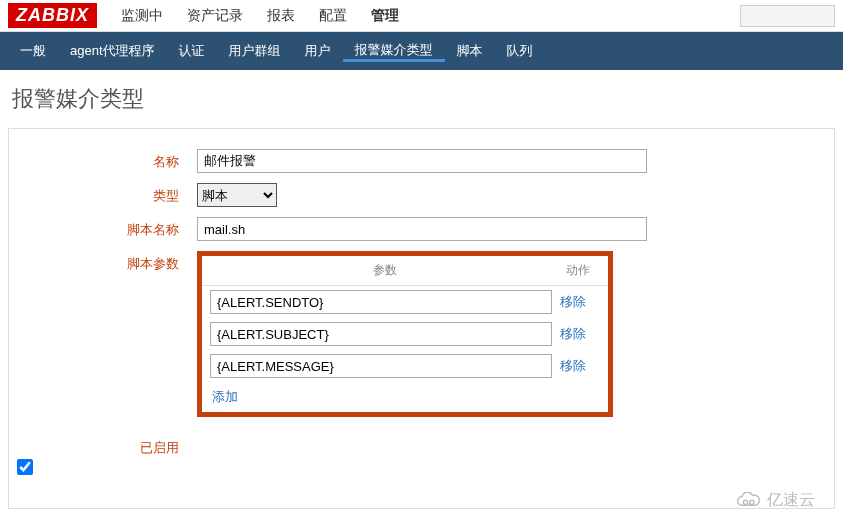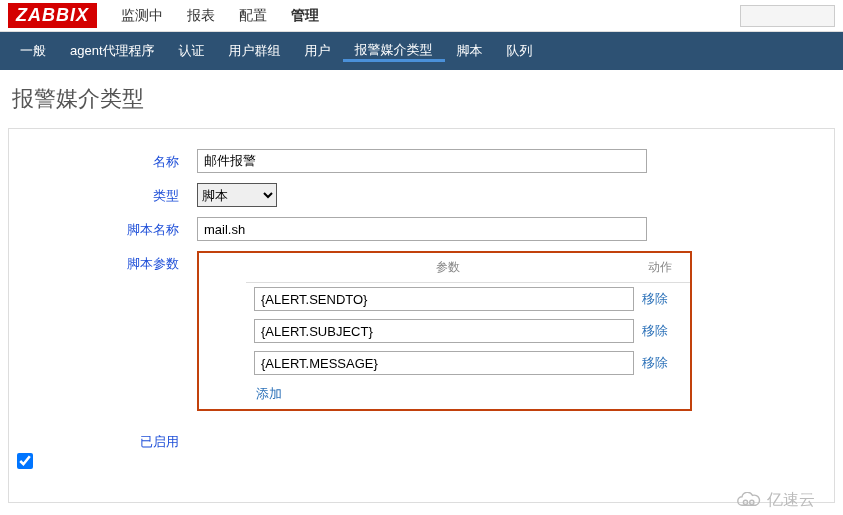--- a/index.html
+++ b/index.html
@@ -15,26 +15,26 @@
     
     .sub-nav { background: #2d5173; height: 38px; display: flex; align-items: center; padding-left: 8px; }
     .sub-nav-item { color: #fff; padding: 0 12px; display: flex; align-items: center; cursor: pointer; font-size: 13px; }
     .sub-nav-item.active { border-bottom: 3px solid #4a90d9; background: #2d5173; }
     
     .page-title { font-size: 22px; color: #555; padding: 14px 12px; font-weight: normal; }
     
     .content { background: #fff; margin: 0 8px 8px 8px; border: 1px solid #ddd; padding: 20px 0 20px 0; min-height: 360px; }
     
     .form-row { display: flex; align-items: flex-start; margin-bottom: 10px; }
-    .form-label { width: 180px; text-align: right; padding-right: 10px; padding-top: 4px; color: #1d4ed8; font-size: 13px; }
+    .form-label { width: 180px; text-align: right; padding-right: 10px; padding-top: 4px; color: #c2410c; font-size: 13px; }
     .form-field { flex: 0 0 auto; margin-left: 8px; }
     .text-input { width: 450px; height: 24px; border: 1px solid #aaa; padding: 2px 6px; font-size: 13px; }
     .select-input { width: 80px; height: 24px; border: 1px solid #555; font-size: 13px; }
     
-    .params-box { border: 2px solid #c2410c; width: 495px; padding-left: 47px; }
+    .params-box { border: 5px solid #c2410c; width: 416px; }
     .params-header { display: flex; background: #fff; border-bottom: 1px solid #ddd; padding: 6px 10px; }
     .params-header-col1 { flex: 1; text-align: center; color: #888; font-size: 12px; }
     .params-header-col2 { width: 40px; text-align: center; color: #888; font-size: 12px; }
     .param-row { display: flex; align-items: center; padding: 4px 8px; }
     .param-input { flex: 1; height: 24px; border: 1px solid #aaa; padding: 2px 6px; font-size: 13px; margin-right: 8px; }
     .param-action { width: 40px; color: #2d72b9; cursor: pointer; font-size: 13px; text-align: left; }
     .add-link { color: #2d72b9; cursor: pointer; font-size: 13px; padding: 6px 10px; display: inline-block; }
     
     .checkbox { width: 16px; height: 16px; margin-top: 2px; }
     
@@ -45,20 +45,21 @@
     .watermark { position: absolute; right: 28px; top: 490px; color: #bbb; font-size: 16px; display: flex; align-items: center; gap: 4px; }
     .watermark svg { width: 28px; height: 18px; }
   </style>
 </head>
 <body>
 
 <div class="top-bar">
   <div class="logo">ZABBIX</div>
   <div class="top-menu">
     <div class="top-menu-item">监测中</div>
+    <div class="top-menu-item">资产记录</div>
     <div class="top-menu-item">报表</div>
     <div class="top-menu-item">配置</div>
     <div class="top-menu-item active">管理</div>
   </div>
   <div class="search-box">
     <input type="text" style="">
   </div>
 </div>
 
 <div class="sub-nav">

